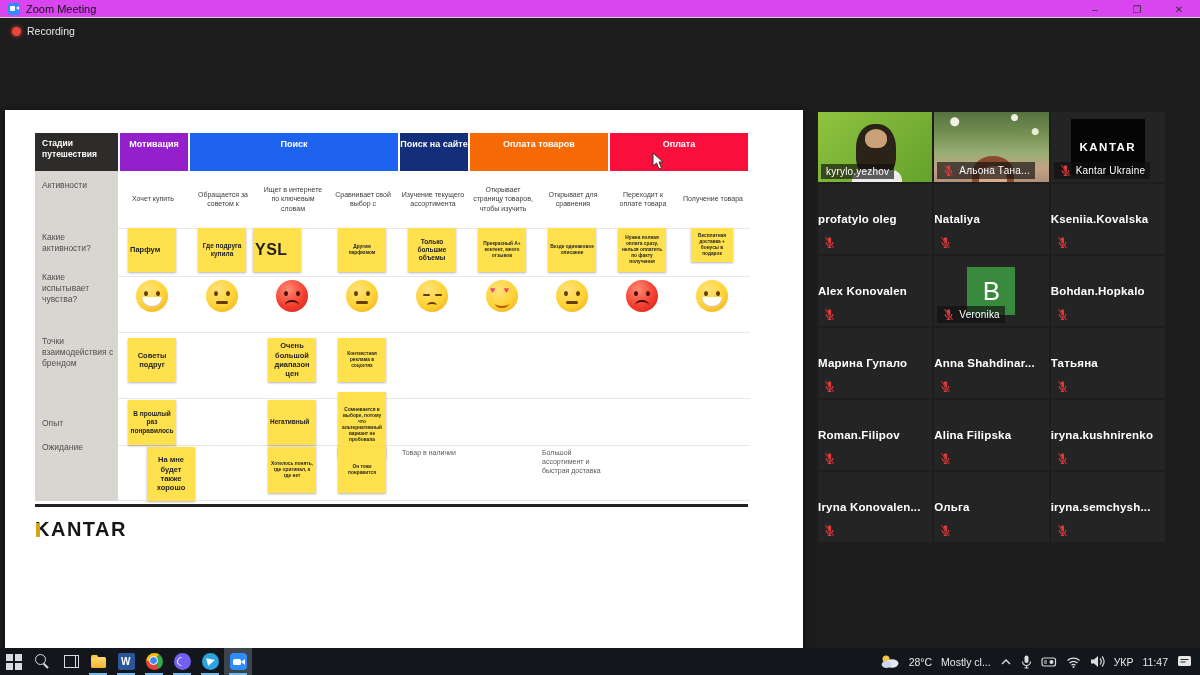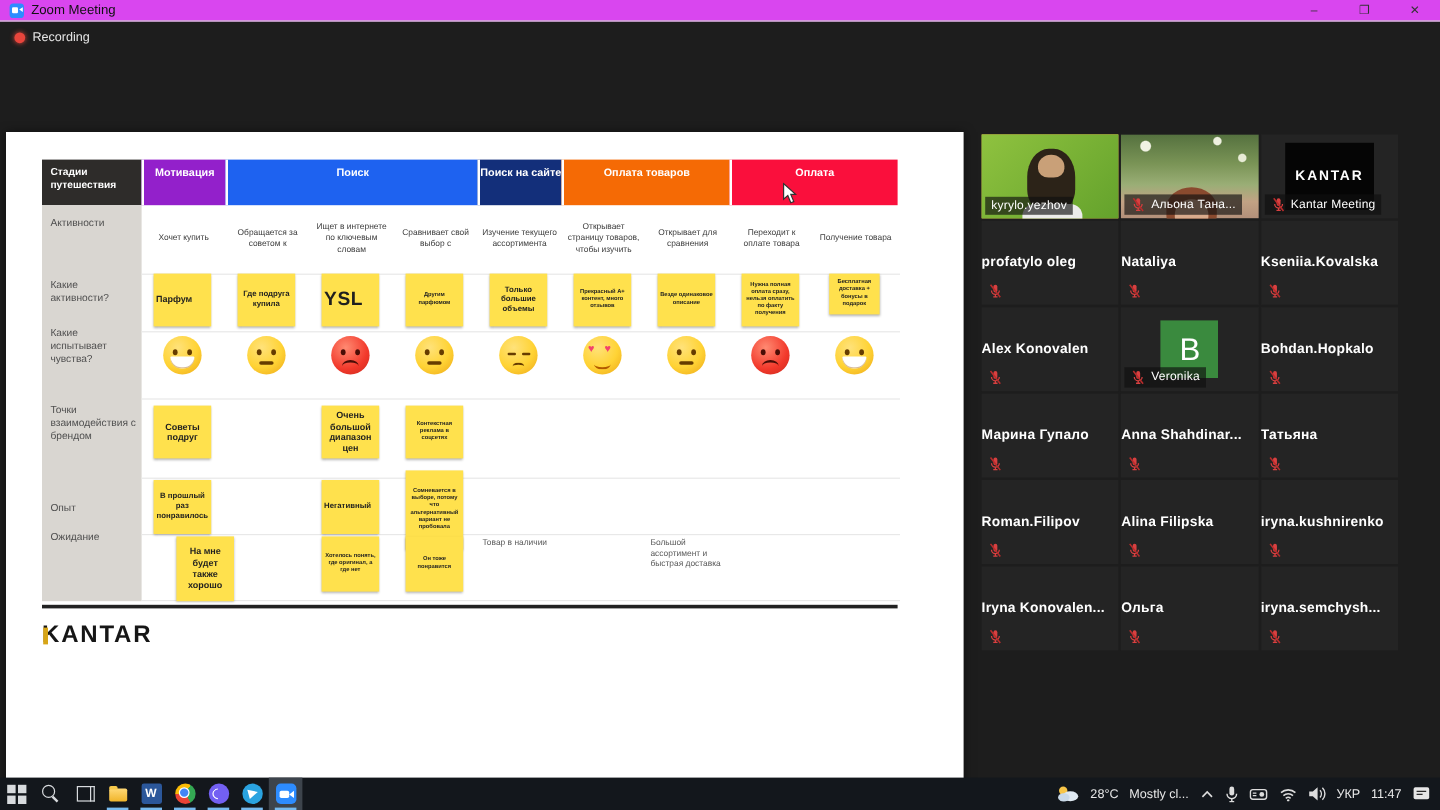--- a/index.html
+++ b/index.html
@@ -194,21 +194,21 @@
     <div class="each">
       
     <div class="act" style="left: 113px;">Хочет купить</div><div class="act" style="left: 183px;">Обращается за советом к</div><div class="act" style="left: 253px;">Ищет в интернете по ключевым словам</div><div class="act" style="left: 323px;">Сравнивает свой выбор с</div><div class="act" style="left: 393px;">Изучение текущего ассортимента</div><div class="act" style="left: 463px;">Открывает страницу товаров, чтобы изучить</div><div class="act" style="left: 533px;">Открывает для сравнения</div><div class="act" style="left: 603px;">Переходит к оплате товара</div><div class="act" style="left: 673px;">Получение товара</div></div>
 
     <div class="each">
       
     <div class="note r1 md" style="left: 113px;">
           <span>Парфум</span>
         </div><div class="note r1" style="left: 183px;">
           <span>Где подруга купила</span>
-        </div><div class="note r1 v-big" style="left: 253px;">
+        </div><div class="note r1 v-big" style="left: 238px;">
           <span>YSL</span>
         </div><div class="note r1 tiny" style="left: 323px;">
           <span>Другим парфюмом</span>
         </div><div class="note r1" style="left: 393px;">
           <span>Только большие объемы</span>
         </div><div class="note r1 tiny" style="left: 463px;">
           <span>Прекрасный А+ контент, много отзывов</span>
         </div><div class="note r1 tiny" style="left: 533px;">
           <span>Везде одинаковое описание</span>
         </div><div class="note r1 tiny" style="left: 603px;">
@@ -294,21 +294,21 @@
       <div class="tile v-logo labeled">
 
       <div class="tile-logo">KANTAR</div>
       <div class="label">
         <svg class="mic mic-inline" viewBox="0 0 16 16">
           <path d="M8 1.5a2 2 0 0 1 2 2v4a2 2 0 0 1-4 0v-4a2 2 0 0 1 2-2z" fill="#d84040"></path>
           <path d="M4 7.5a4 4 0 0 0 8 0" stroke="#d84040" stroke-width="1.3" fill="none"></path>
           <path d="M8 11.5v2.5M5.8 14h4.4" stroke="#d84040" stroke-width="1.3"></path>
           <path d="M3 1.5l10 13" stroke="#b92c2c" stroke-width="1.6"></path>
         </svg>
-        <span class="pname">Kantar Meeting</span>
+        <span class="pname">Kantar Ukraine</span>
       </div>
 
     </div>
       <div class="tile v-dark">
 
       <div class="label">
 
         <span class="pname">profatylo oleg</span>
       </div>
       <svg class="mic mic-corner" viewBox="0 0 16 16">

